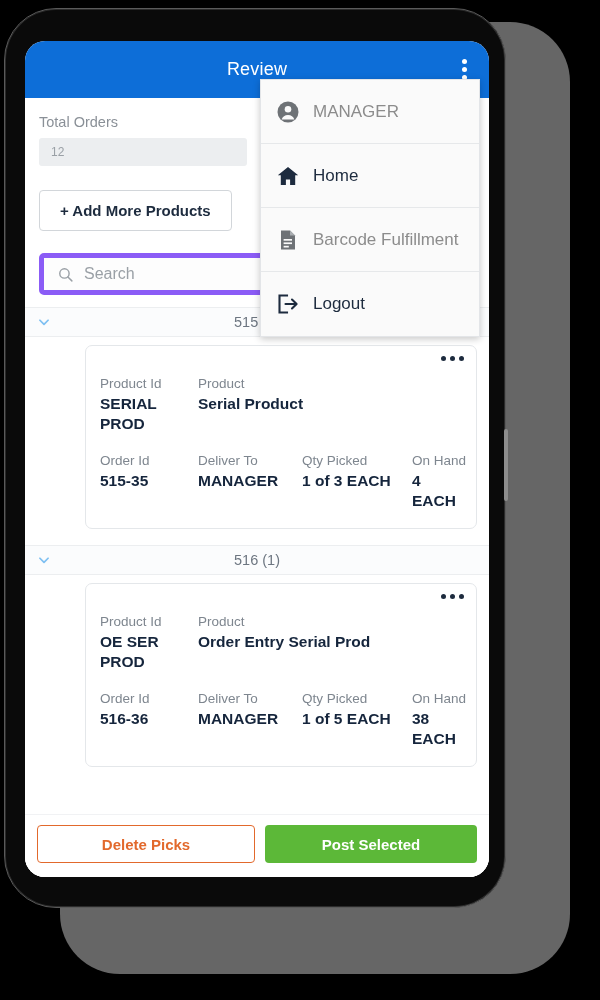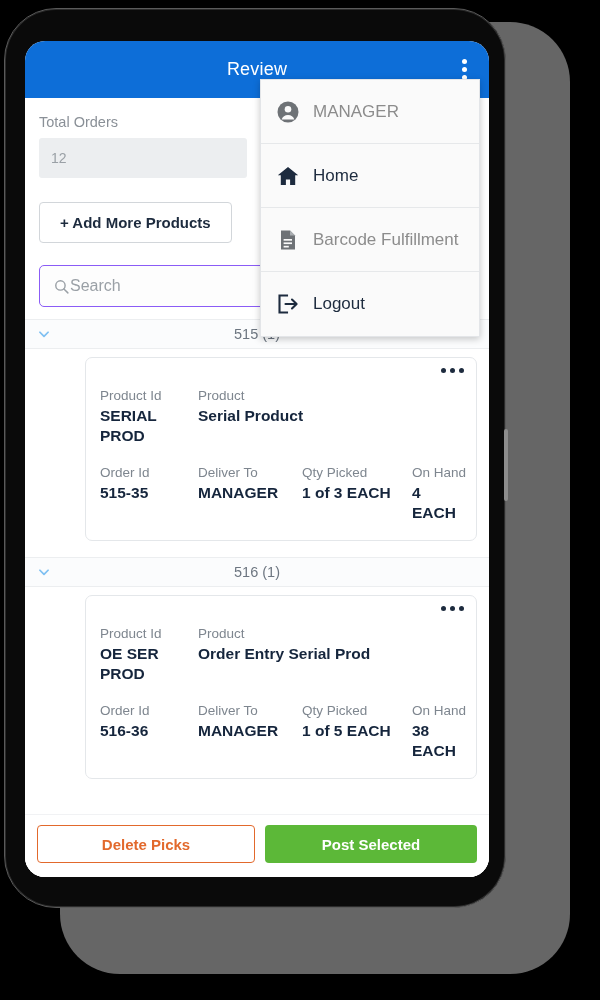--- a/index.html
+++ b/index.html
@@ -125,25 +125,25 @@
   .stat-label {
     font-size: 14.5px;
     color: #8a9097;
     margin-bottom: 8px;
     white-space: nowrap;
     overflow: hidden;
   }
   .stat-value {
     background: #eceef0;
     border-radius: 3px;
-    height: 40px;
+    height: 28px;
     display: flex;
     align-items: center;
     padding: 0 12px;
-    font-size: 14px;
+    font-size: 12px;
     color: #9aa0a6;
   }
 
   
   .add-row { padding: 18px 14px 0 14px; }
   .btn-add {
     display: inline-block;
     border: 1px solid #d2d6da;
     background: #ffffff;
     border-radius: 4px;
@@ -152,21 +152,22 @@
     font-weight: bold;
     color: #1d2b3e;
     cursor: pointer;
   }
 
   
   .search-row { padding: 22px 14px 0 14px; }
   .search-box {
     display: flex;
     align-items: center;
-    border: 1px solid #8b5cf6;
+    gap: 10px;
+    border: 5px solid #8b5cf6;
     border-radius: 5px;
     background: #fdfdfd;
     height: 42px;
     padding: 0 13px;
   }
   .search-box input {
     border: 0;
     outline: 0;
     background: transparent;
     flex: 1;

